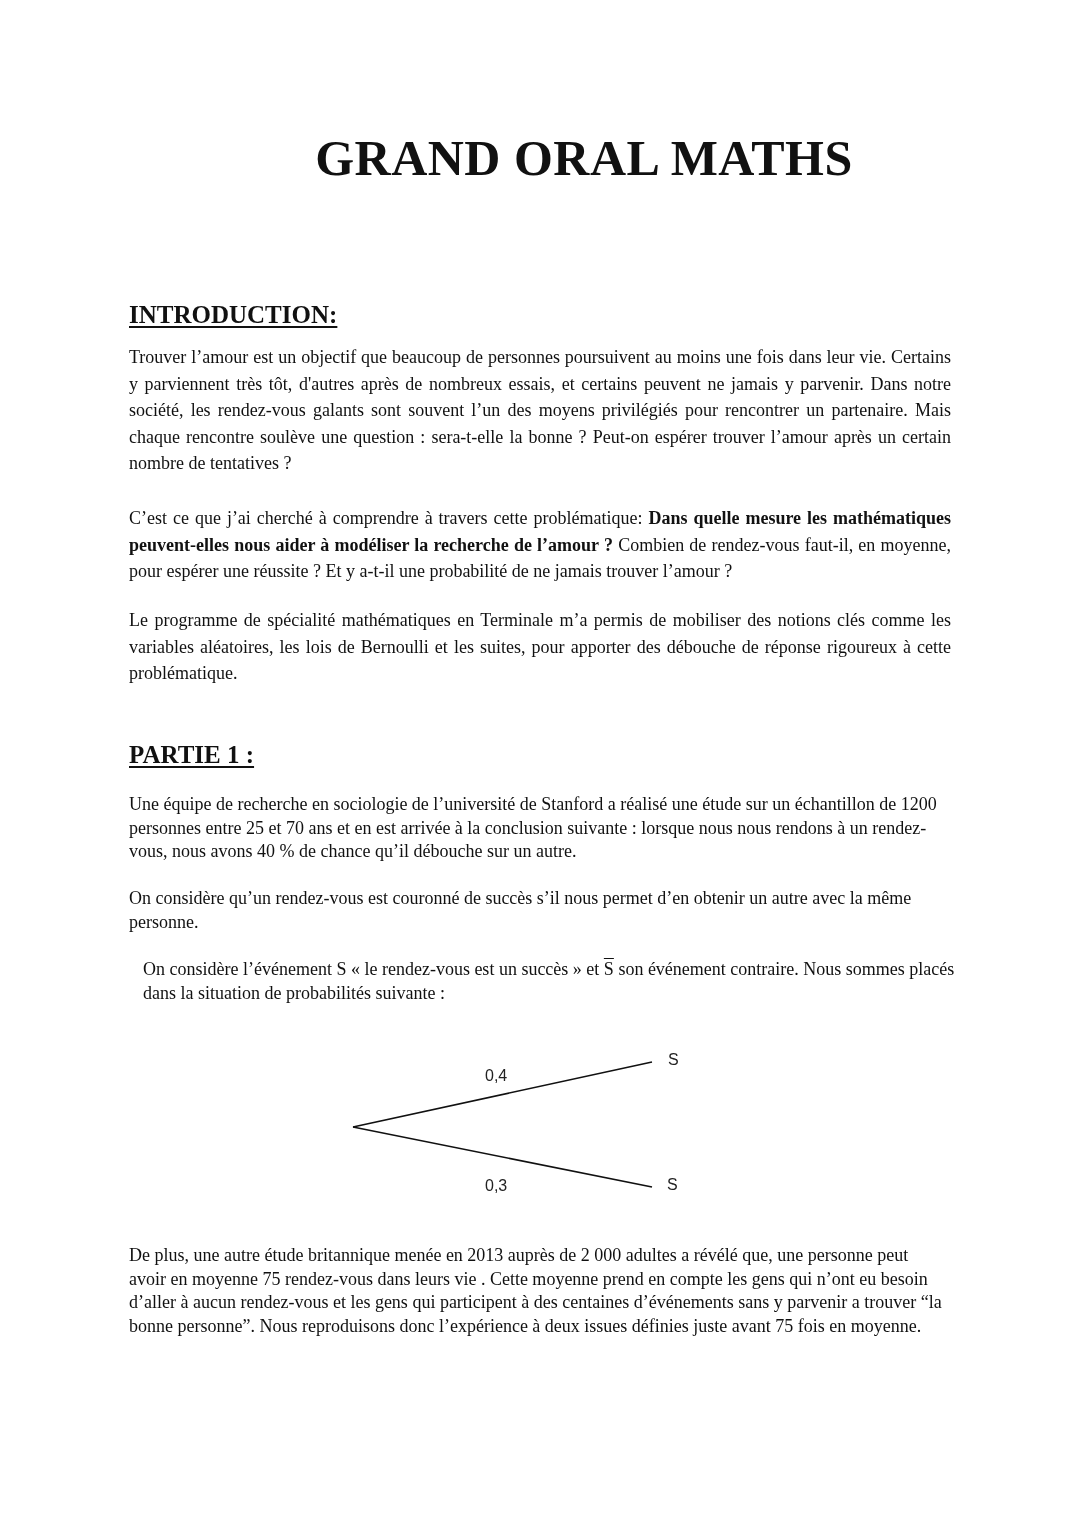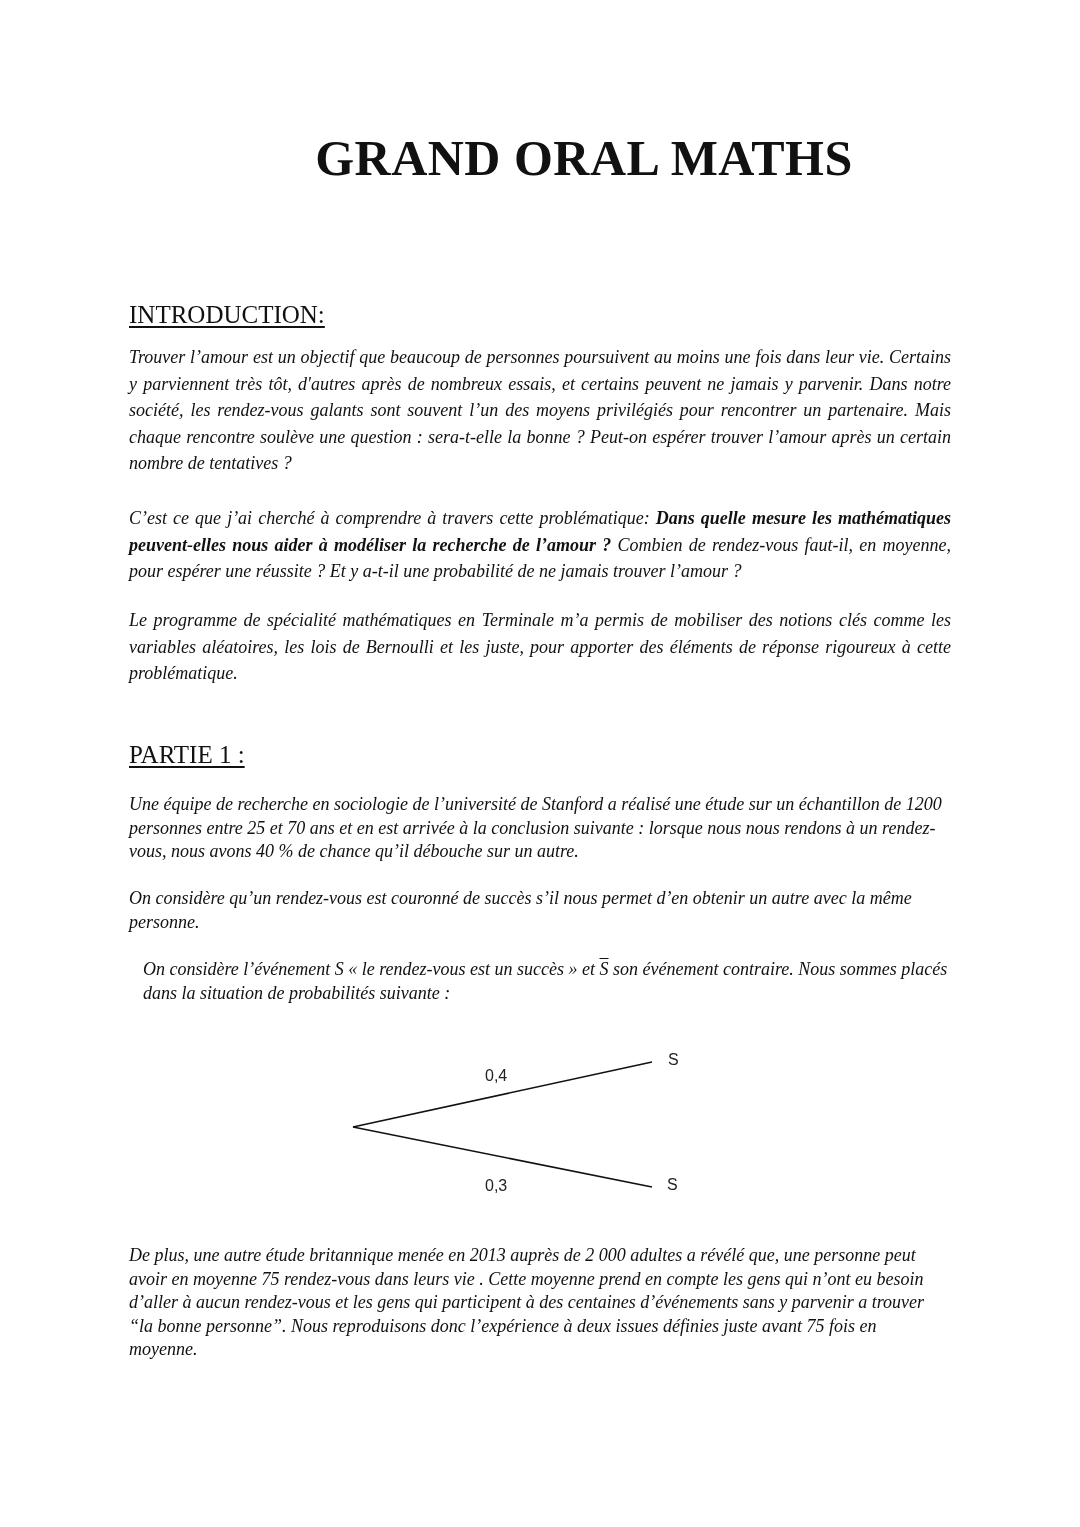--- a/index.html
+++ b/index.html
@@ -24,36 +24,35 @@
       font-weight: bold;
       font-size: 50px;
       letter-spacing: 0.5px;
       line-height: 60px;
       margin: 0;
       padding-left: 44px;
     }
     .heading {
       position: absolute;
       left: 129px;
-      font-weight: normal;
+      font-weight: bold;
       font-size: 25px;
       text-decoration: underline;
       text-decoration-thickness: 2px;
       text-underline-offset: 3px;
       margin: 0;
       line-height: 30px;
     }
     .para {
       position: absolute;
       left: 129px;
       width: 822px;
       font-size: 18px;
       line-height: 26.5px;
       margin: 0;
-      font-style: italic;
     }
     .para.justify {
       text-align: justify;
     }
     .para.tight {
       line-height: 23.5px;
       width: 820px;
     }
     .bold { font-weight: bold; }
     .overline { text-decoration: overline; }
@@ -75,21 +74,21 @@
 <body>
 
 <h1 class="title">GRAND ORAL MATHS</h1>
 
 <h2 class="heading" style="top:300px;">INTRODUCTION:</h2>
 
 <p class="para justify" style="top:344px;">Trouver l’amour est un objectif que beaucoup de personnes poursuivent au moins une fois dans leur vie. Certains y parviennent très tôt, d'autres après de nombreux essais, et certains peuvent ne jamais y parvenir. Dans notre société, les rendez-vous galants sont souvent l’un des moyens privilégiés pour rencontrer un partenaire. Mais chaque rencontre soulève une question : sera-t-elle la bonne ? Peut-on espérer trouver l’amour après un certain nombre de tentatives ?</p>
 
 <p class="para justify" style="top:505px;"><span>C’est ce que j’ai cherché à comprendre à travers cette problématique: </span><span class="bold">Dans quelle mesure les mathématiques peuvent-elles nous aider à modéliser la recherche de l’amour ?</span><span> Combien de rendez-vous faut-il, en moyenne, pour espérer une réussite ? Et y a-t-il une probabilité de ne jamais trouver l’amour ?</span></p>
 
-<p class="para justify" style="top:607px;">Le programme de spécialité mathématiques en Terminale m’a permis de mobiliser des notions clés comme les variables aléatoires, les lois de Bernoulli et les juste, pour apporter des éléments de réponse rigoureux à cette problématique.</p>
+<p class="para justify" style="top:607px;">Le programme de spécialité mathématiques en Terminale m’a permis de mobiliser des notions clés comme les variables aléatoires, les lois de Bernoulli et les suites, pour apporter des débouche de réponse rigoureux à cette problématique.</p>
 
 <h2 class="heading" style="top:740px;">PARTIE 1 :</h2>
 
 <p class="para tight" style="top:793px;">Une équipe de recherche en sociologie de l’université de Stanford a réalisé une étude sur un échantillon de 1200 personnes entre 25 et 70 ans et en est arrivée à la conclusion suivante : lorsque nous nous rendons à un rendez-vous, nous avons 40 % de chance qu’il débouche sur un autre.</p>
 
 <p class="para tight" style="top:887px;">On considère qu’un rendez-vous est couronné de succès s’il nous permet d’en obtenir un autre avec la même personne.</p>
 
 <p class="para tight" style="top:958px;margin-left:14px;"><span>On considère l’événement S « le rendez-vous est un succès » et </span><span class="overline">S</span><span> son événement contraire. Nous sommes placés dans la situation de probabilités suivante :</span></p>
 
 <div class="tree">

